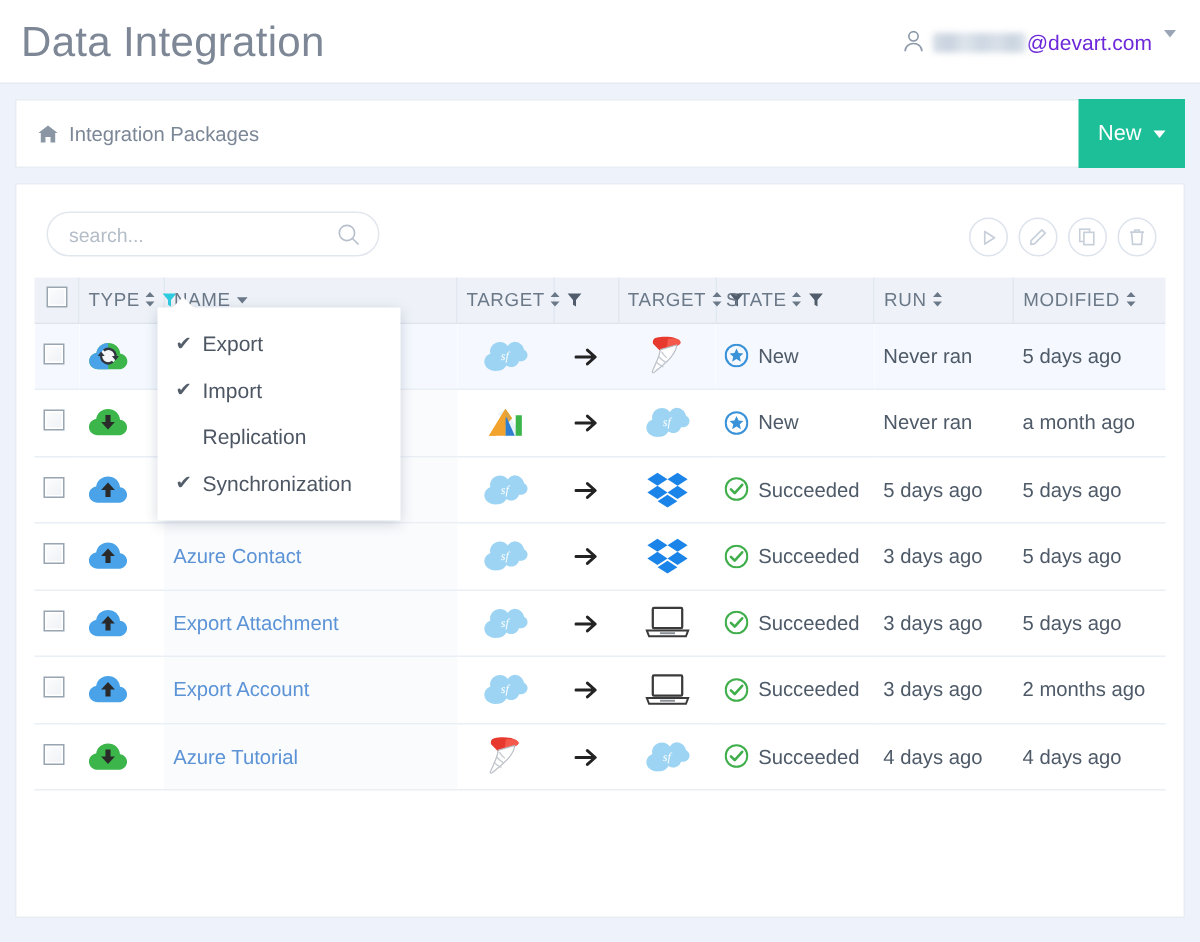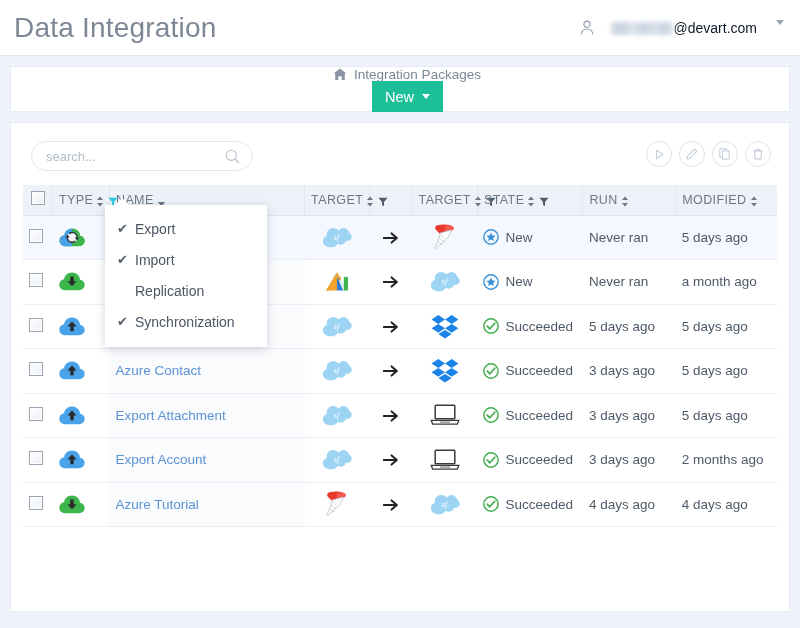--- a/index.html
+++ b/index.html
@@ -24,23 +24,23 @@
   }
   .app-title {
     font-size: 28px;
     color: #7d8796;
     font-weight: 400;
     letter-spacing: .2px;
   }
   .account {
     display: flex;
     align-items: flex-start;
-    gap: 17px;
+    gap: 6px;
     font-size: 14px;
-    color: #0f172a;
+    color: #6d28d9;
     cursor: pointer;
   }
   .account svg { display: block; }
   .email-blur {
     display: inline-block;
     width: 62px; height: 13px;
     vertical-align: -2px;
     background: linear-gradient(90deg,#d5dce6 0%, #c8d2de 18%, #dfe5ec 34%, #ccd6e2 52%, #d9e0e9 70%, #c9d3df 86%, #dde4ec 100%);
     filter: blur(2.2px);
     border-radius: 2px;
@@ -58,21 +58,20 @@
   .crumbbar-wrap { padding: 10px 10px 0 10px; }
   .crumbbar {
     background: #ffffff;
     height: 46px;
     display: flex;
     align-items: center;
     justify-content: space-between;
     padding-left: 14px;
     border: 1px solid #e8ecf3;
     position: relative;
-    flex-direction: column;
   }
   .crumb {
     display: flex; align-items: center; gap: 7px;
     font-size: 13.5px; color: #7b8796;
   }
   .btn-new {
     background: #1cbf98;
     color: #ffffff;
     font-size: 14.5px;
     height: 46px;
@@ -90,21 +89,21 @@
   .card-wrap { padding: 10px 10px 0 10px; }
   .card {
     background: #ffffff;
     border: 1px solid #e8ecf3;
     min-height: 490px;
     padding: 14px 12px 0 12px;
     position: relative;
   }
 
   .toolbar {
-    display: flex; align-items: flex-start; justify-content: space-between;
+    display: flex; align-items: flex-end; justify-content: space-between;
     padding: 4px 6px 14px 8px;
   }
   .search-box {
     width: 222px; height: 30px;
     border: 1px solid #e2e7ee;
     border-radius: 16px;
     display: flex; align-items: center;
     padding: 0 12px;
     background: #fff;
   }
@@ -141,21 +140,21 @@
     letter-spacing: .4px;
     text-align: left;
     height: 30px;
     padding: 0 6px;
     border-right: 1px solid #e2e8f1;
     border-bottom: 1px solid #dde4ee;
     white-space: nowrap;
     cursor: pointer;
   }
   table.grid thead th:last-child { border-right: none; }
-  .th-inner { display: flex; align-items: flex-end; gap: 3px; }
+  .th-inner { display: flex; align-items: center; gap: 3px; }
   .sort-ico { display: inline-block; line-height: 0; }
   .filter-ico { display: inline-block; line-height: 0; margin-left: 1px; }
 
   table.grid tbody td {
     height: 44.5px;
     font-size: 13.5px;
     color: #4e5a68;
     border-bottom: 1px solid #eaeff6;
     padding: 0 6px;
     vertical-align: middle;

